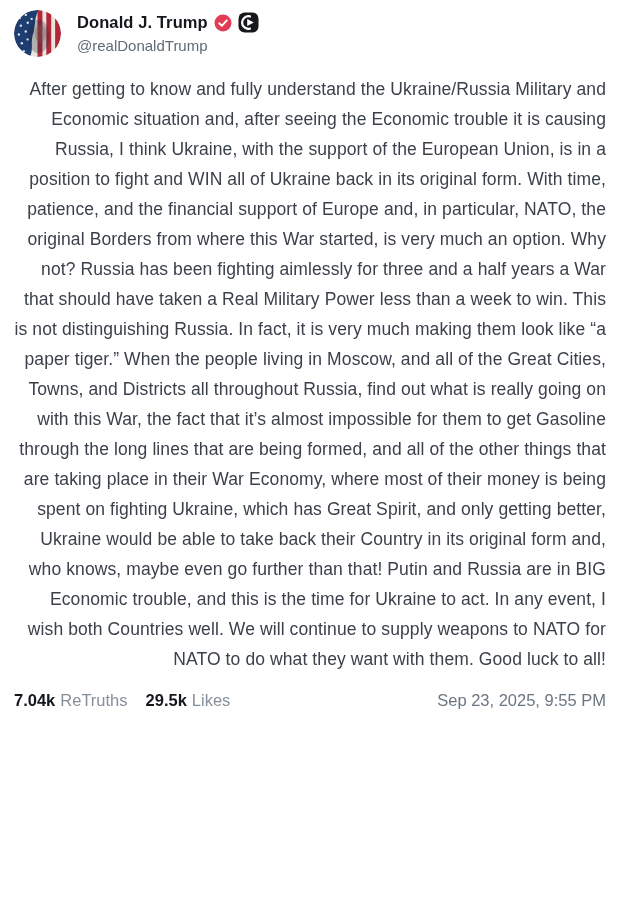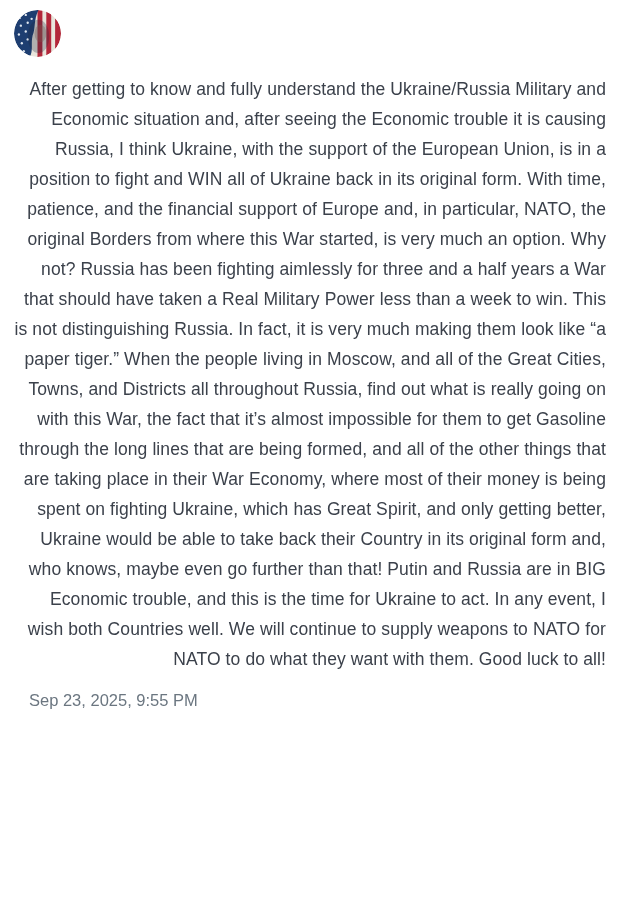--- a/index.html
+++ b/index.html
@@ -117,22 +117,49 @@
           <circle cx="12" cy="22" r="1.2" fill="#dfe6ef"></circle>
           <circle cx="8" cy="34" r="1.2" fill="#dfe6ef"></circle>
           <circle cx="14" cy="30" r="1.2" fill="#dfe6ef"></circle>
           <circle cx="10" cy="42" r="1.2" fill="#dfe6ef"></circle>
           <ellipse cx="25" cy="27" rx="11" ry="17" fill="rgba(30,40,60,0.28)"></ellipse>
           <ellipse cx="27" cy="24" rx="6" ry="9" fill="rgba(120,90,80,0.35)"></ellipse>
         </g>
       </svg>
     </div>
 
+    <div class="author-block">
+      <div class="author-name-row">
+        <span class="author-name">Donald J. Trump</span>
+        <span class="badge">
+          <svg width="18" height="18" viewBox="0 0 18 18">
+            <circle cx="9" cy="9" r="8.5" fill="#e23b55"></circle>
+            <path d="M5.2 9.3 L7.8 11.8 L12.8 6.4" stroke="#ffffff" stroke-width="1.9" fill="none" stroke-linecap="round" stroke-linejoin="round"></path>
+          </svg>
+        </span>
+        <span class="badge">
+          <svg width="21" height="21" viewBox="0 0 22 22">
+            <rect x="0.5" y="0.5" width="21" height="21" rx="6.5" fill="#16181c"></rect>
+            <path d="M12.5 4.6 A6.6 6.6 0 1 0 12.5 17.4" stroke="#ffffff" stroke-width="2.4" fill="none" stroke-linecap="round"></path>
+            <path d="M9.6 7.3 L16.6 11 L9.6 14.7 Z" fill="#ffffff"></path>
+          </svg>
+        </span>
+      </div>
+      <div class="author-handle">@realDonaldTrump</div>
+    </div>
   </div>
 
   <div class="post-body">After getting to know and fully understand the Ukraine/Russia Military and Economic situation and, after seeing the Economic trouble it is causing Russia, I think Ukraine, with the support of the European Union, is in a position to fight and WIN all of Ukraine back in its original form. With time, patience, and the financial support of Europe and, in particular, NATO, the original Borders from where this War started, is very much an option. Why not? Russia has been fighting aimlessly for three and a half years a War that should have taken a Real Military Power less than a week to win. This is not distinguishing Russia. In fact, it is very much making them look like “a paper tiger.” When the people living in Moscow, and all of the Great Cities, Towns, and Districts all throughout Russia, find out what is really going on with this War, the fact that it’s almost impossible for them to get Gasoline through the long lines that are being formed, and all of the other things that are taking place in their War Economy, where most of their money is being spent on fighting Ukraine, which has Great Spirit, and only getting better, Ukraine would be able to take back their Country in its original form and, who knows, maybe even go further than that! Putin and Russia are in BIG Economic trouble, and this is the time for Ukraine to act. In any event, I wish both Countries well. We will continue to supply weapons to NATO for NATO to do what they want with them. Good luck to all!</div>
 
 
   <div class="stats-bar">
+    <div class="stats-left">
+      <span class="stat">
+        <span class="count">7.04k</span><span class="label">ReTruths</span>
+      </span>
+      <span class="stat">
+        <span class="count">29.5k</span><span class="label">Likes</span>
+      </span>
+    </div>
     <span class="post-timestamp">Sep 23, 2025, 9:55 PM</span>
   </div>
 
 </div>
 
 </body></html>

